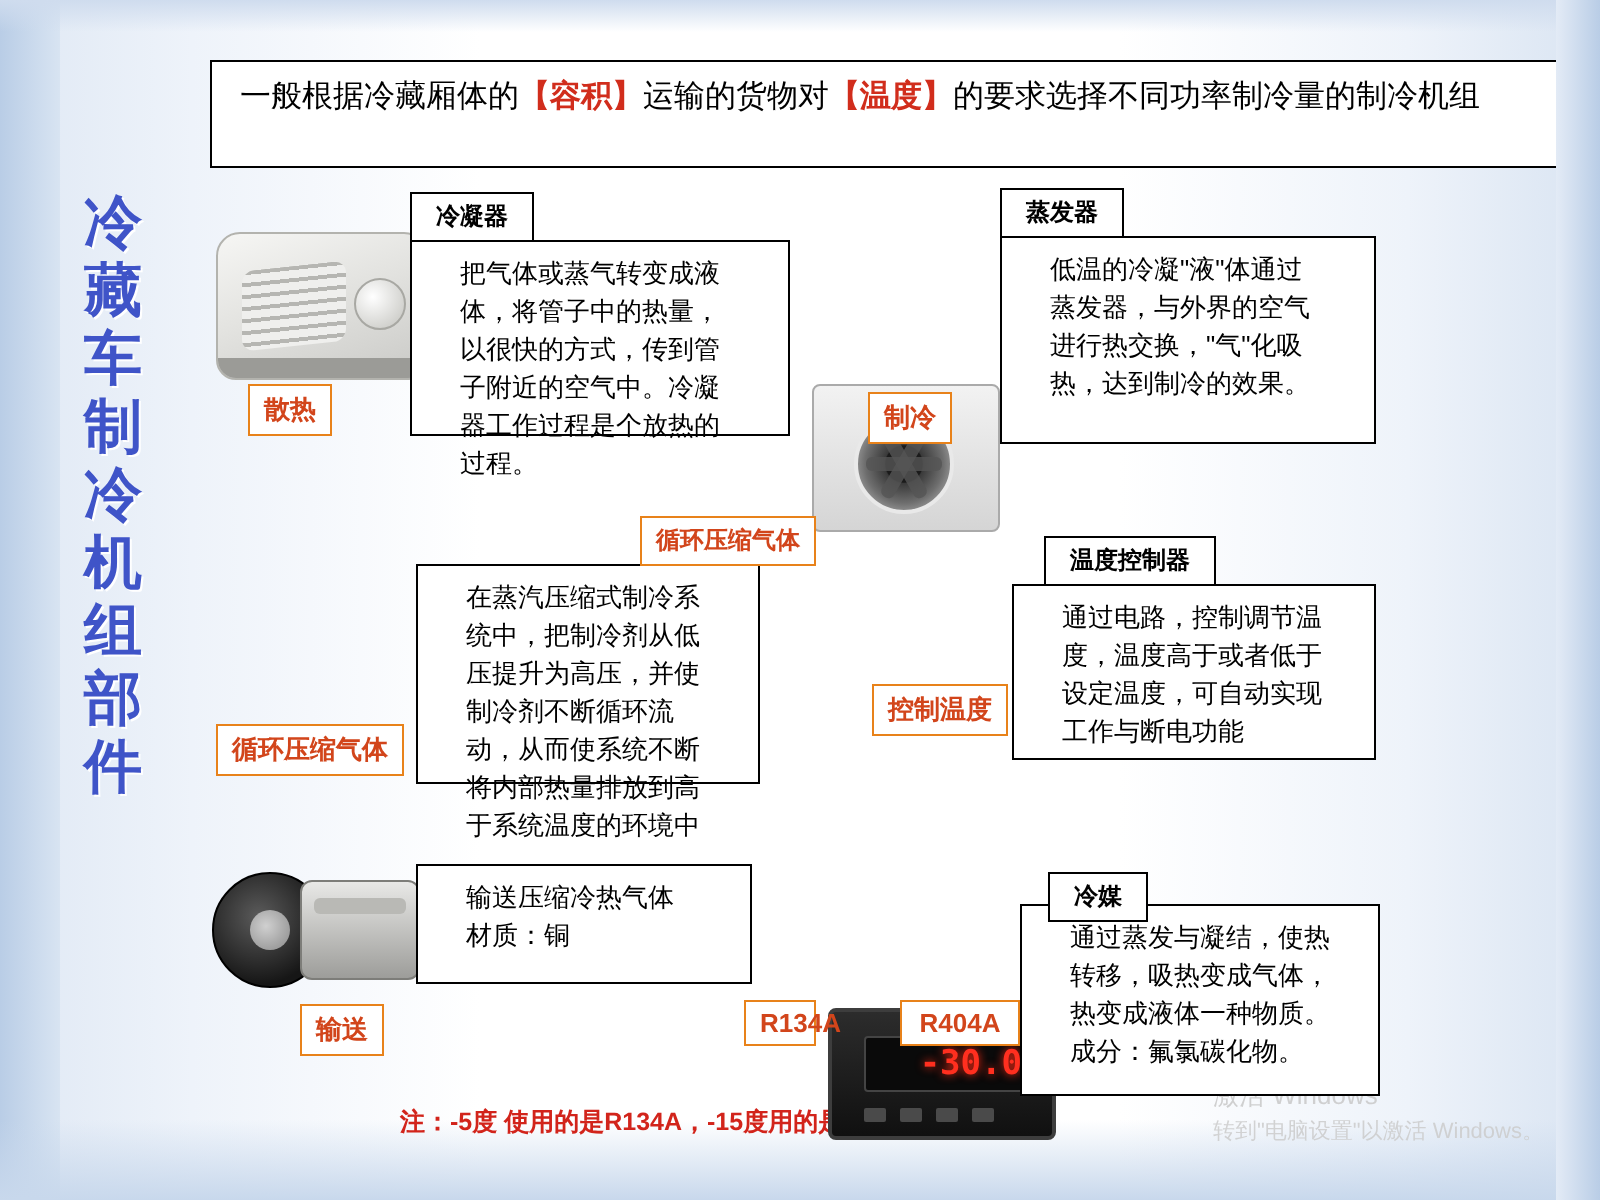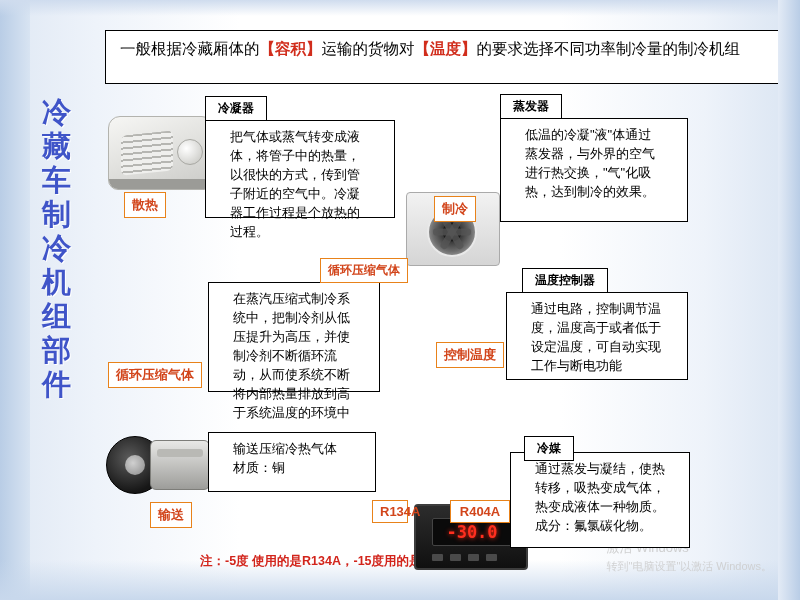--- a/index.html
+++ b/index.html
@@ -136,21 +136,21 @@
   }
 
   
   .ctrl{
     width:110px;height:62px;background:linear-gradient(180deg,#2c2c2c,#101010);
     border:2px solid #3d3d3d;border-radius:4px;position:relative;
   }
   .ctrl .screen{
     position:absolute;left:16px;top:12px;width:78px;height:26px;background:#0a0a0a;border:1px solid #444;border-radius:2px;
     color:#ff2f1f;font-family:"DejaVu Sans Mono","Liberation Mono",monospace;
-    font-size:17px;font-weight:bold;text-align:center;line-height:26px;
+    font-size:17px;font-weight:bold;text-align:right;line-height:26px;
     text-shadow:0 0 5px #ff2a14;
   }
   .ctrl .btns{position:absolute;left:16px;bottom:7px;display:flex;gap:7px;}
   .ctrl .btns i{width:11px;height:7px;background:#4a4a4a;border-radius:1px;display:block;}
 
   
   .note{
     position:absolute;left:200px;top:553px;font-size:12.5px;font-weight:bold;color:#d2241b;
   }
 

